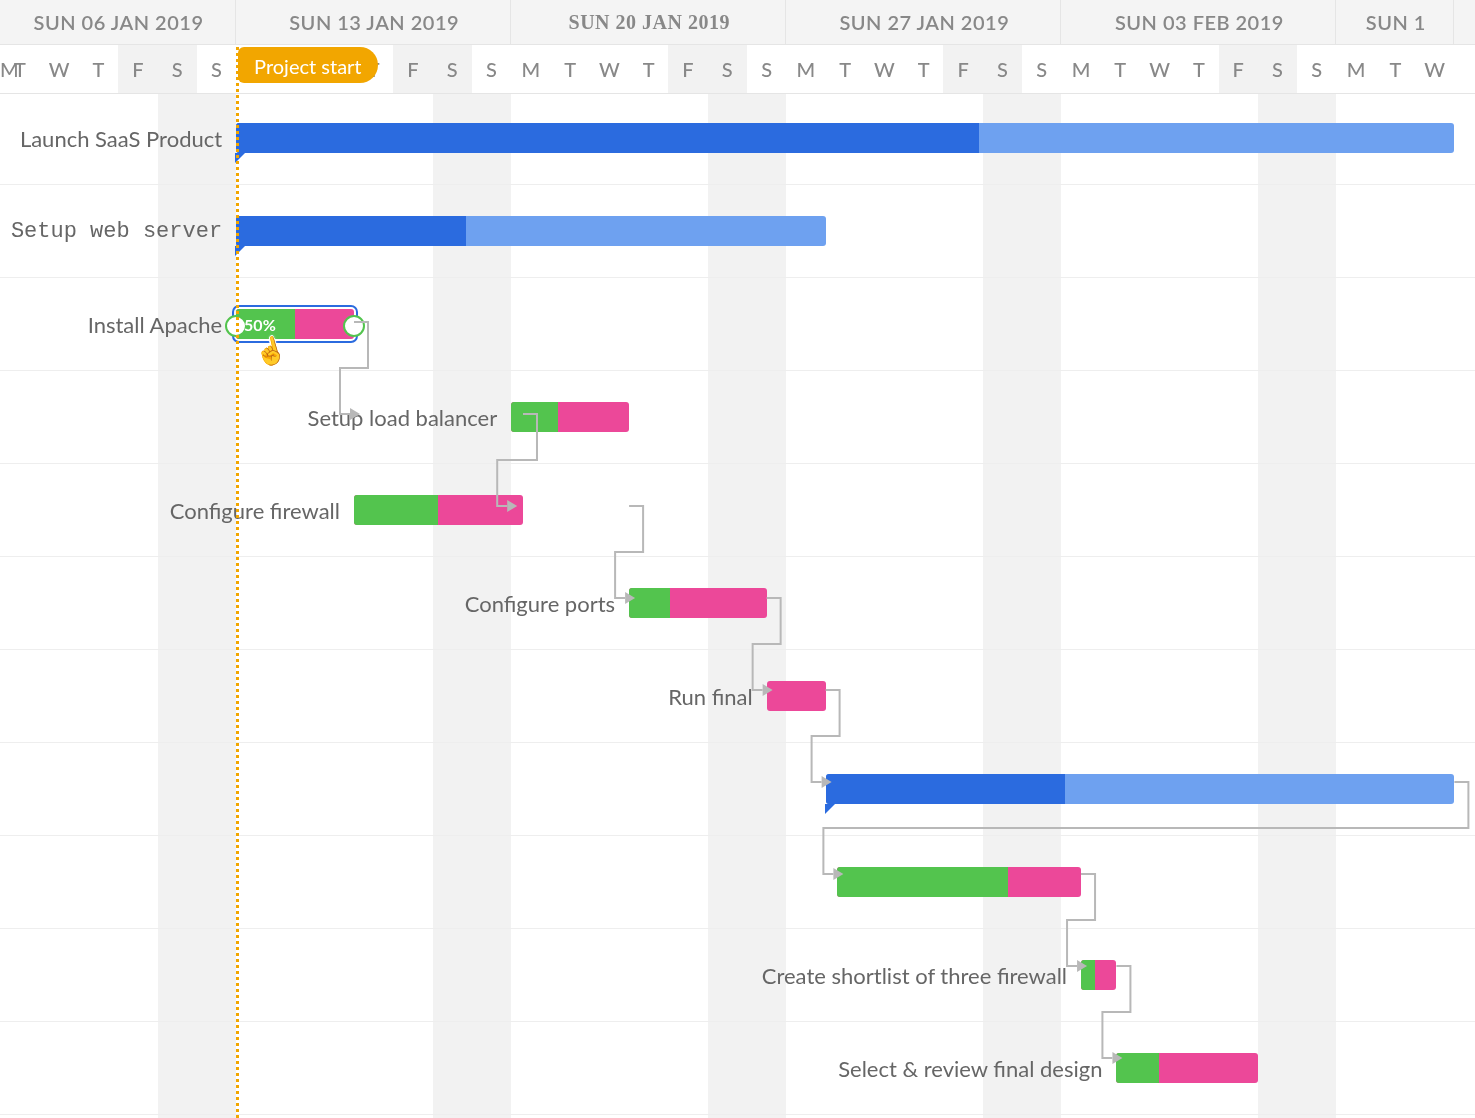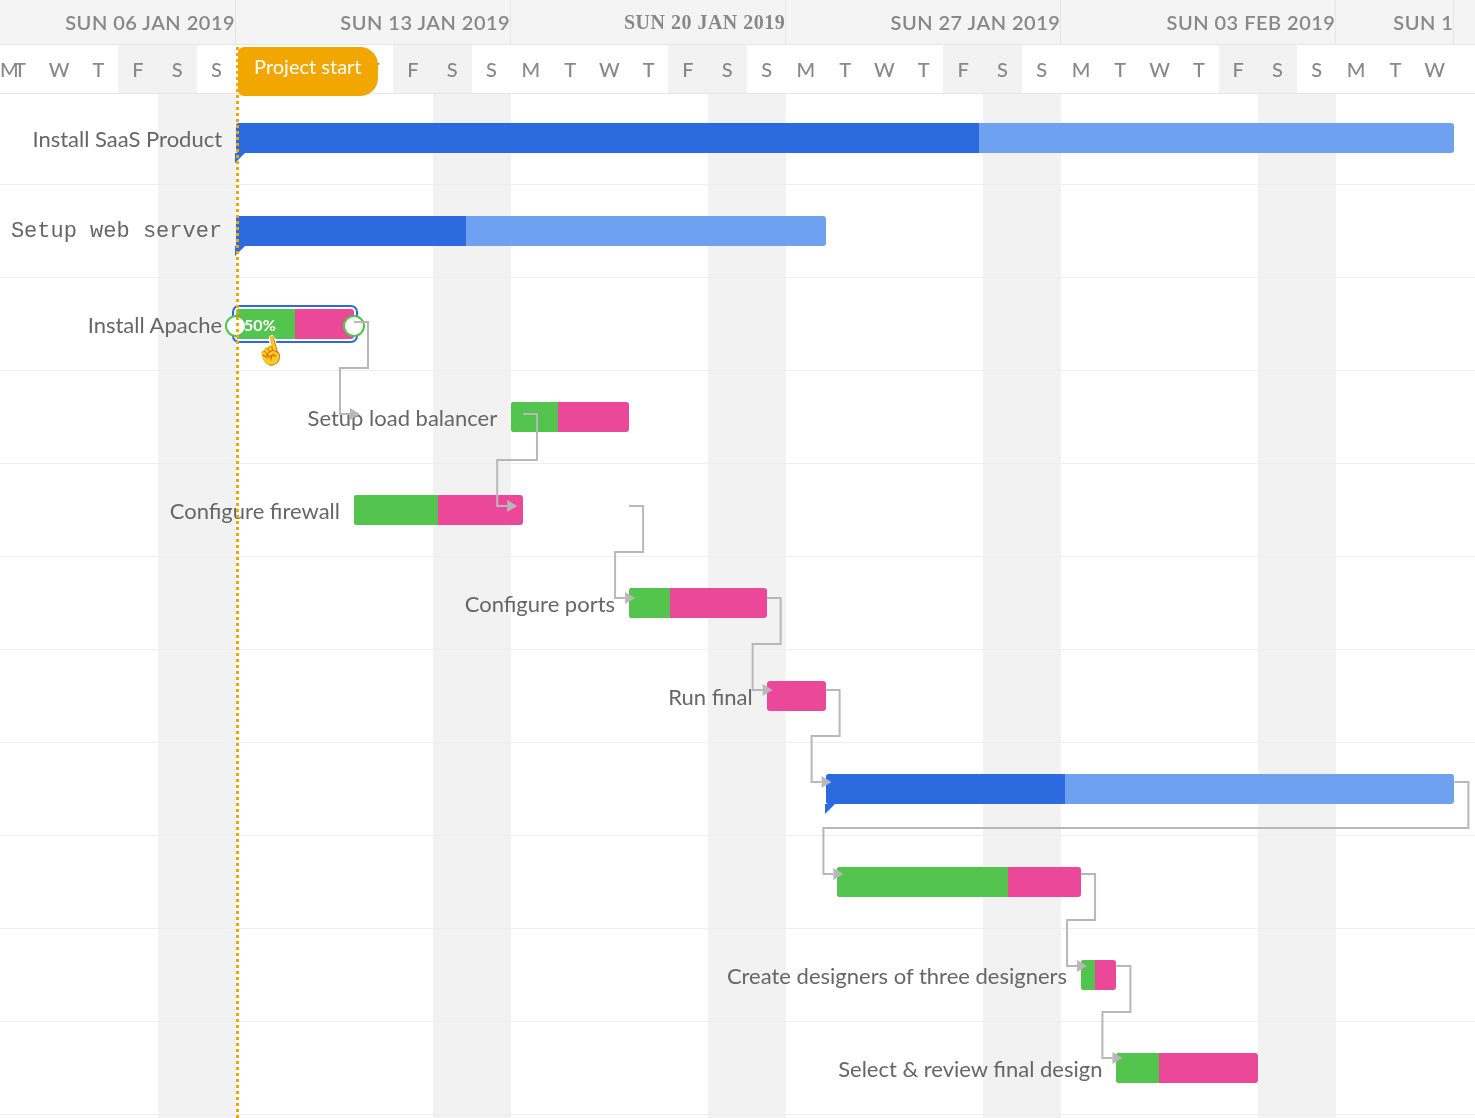--- a/index.html
+++ b/index.html
@@ -7,37 +7,37 @@
   .gantt{position:relative;width:1475px;height:1118px;}
 
   
   .header{position:absolute;left:0;right:0;top:0;}
   .week-row,.day-row{display:flex;}
   .week-cell{
     height:44px;line-height:44px;
     font-size:20px;font-weight:600;color:#888;letter-spacing:.5px;
     padding-left:2px;box-sizing:border-box;
     border-right:1px solid #e5e5e5;
-    text-align:right;white-space:nowrap;overflow:hidden;
+    text-align:center;white-space:nowrap;overflow:hidden;
   }
   .week-row{background:#f4f4f4;border-bottom:1px solid #e5e5e5;}
   .day-row{height:48px;border-bottom:1px solid #e5e5e5;background:#fff;}
   .day-cell{
     height:48px;line-height:48px;text-align:center;
     font-size:20px;color:#888;font-weight:500;
     box-sizing:border-box;
   }
   .day-cell.weekend{background:#f2f2f2;}
 
   
   .col-bg{position:absolute;top:92px;bottom:0;background:#f2f2f2;}
 
   
   .start-flag{
-    position:absolute;top:47px;height:49px;
+    position:absolute;top:47px;height:36px;
     background:#f2a600;color:#fff;font-size:20px;line-height:38px;
     padding:0 16px;border-radius:6px 18px 18px 6px;
     z-index:30;white-space:nowrap;
   }
   .start-line{
     position:absolute;top:47px;bottom:0;width:0;
     border-left:3px dotted #f2a600;z-index:5;
   }
 
   
@@ -157,21 +157,21 @@
       </div>
   </div>
 
   <div class="start-line" id="start-line" style="left: 236.1px;"></div>
   <div class="start-flag" id="start-flag" style="left: 238.1px;">
     <span>Project start</span>
   </div>
 
   <div class="rows" id="rows">
       <div class="task-row">
-        <div class="task-label" style="right: 1252.9px;">Install SaaS Product</div>
+        <div class="task-label" style="right: 1252.9px;">Launch SaaS Product</div>
         <div class="bar summary" style="left: 236.1px; width: 1218.3px;">
           <div class="done" style="width: 61%;"></div>
         </div>
       </div>
       <div class="task-row">
         <div class="task-label" style="right: 1252.9px; font-family: Liberation Mono, monospace;">Setup web server</div>
         <div class="bar summary" style="left: 236.1px; width: 589.5px;">
           <div class="done" style="width: 39%;"></div>
         </div>
       </div>
@@ -213,21 +213,21 @@
         <div class="bar summary" style="left: 825.6px; width: 628.8px;">
           <div class="done" style="width: 38%;"></div>
         </div>
       </div>
       <div class="task-row">
         <div class="bar leaf" style="left: 837.39px; width: 243.66px;">
           <div class="done" style="width: 70%;"></div>
         </div>
       </div>
       <div class="task-row">
-        <div class="task-label" style="right: 407.95px;">Create designers of three designers</div>
+        <div class="task-label" style="right: 407.95px;">Create shortlist of three firewall</div>
         <div class="bar leaf" style="left: 1081.05px; width: 35.37px;">
           <div class="done" style="width: 40%;"></div>
         </div>
       </div>
       <div class="task-row">
         <div class="task-label" style="right: 372.58px;">Select &amp; review final design</div>
         <div class="bar leaf" style="left: 1116.42px; width: 141.48px;">
           <div class="done" style="width: 30%;"></div>
         </div>
       </div>

